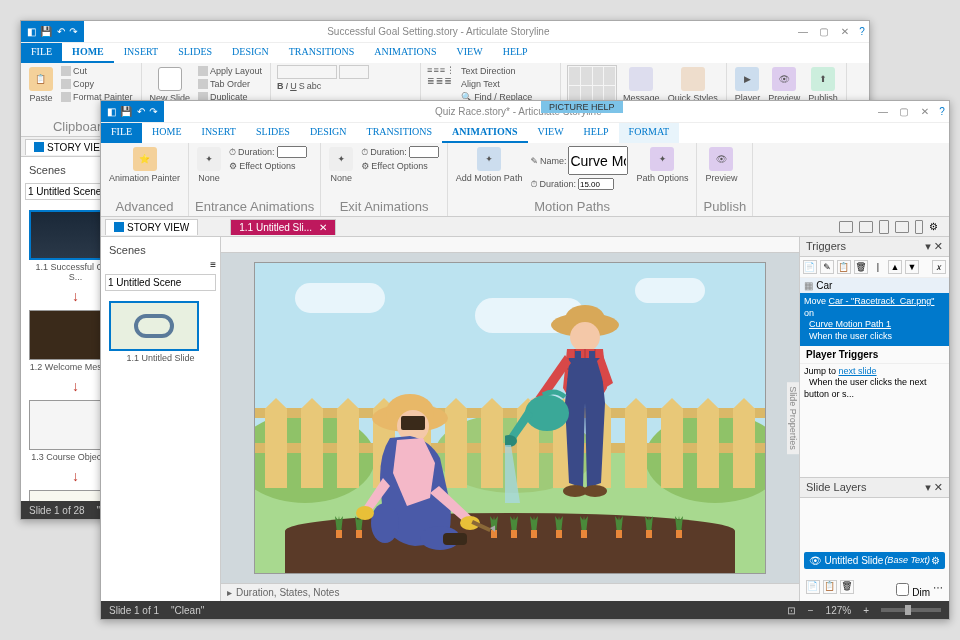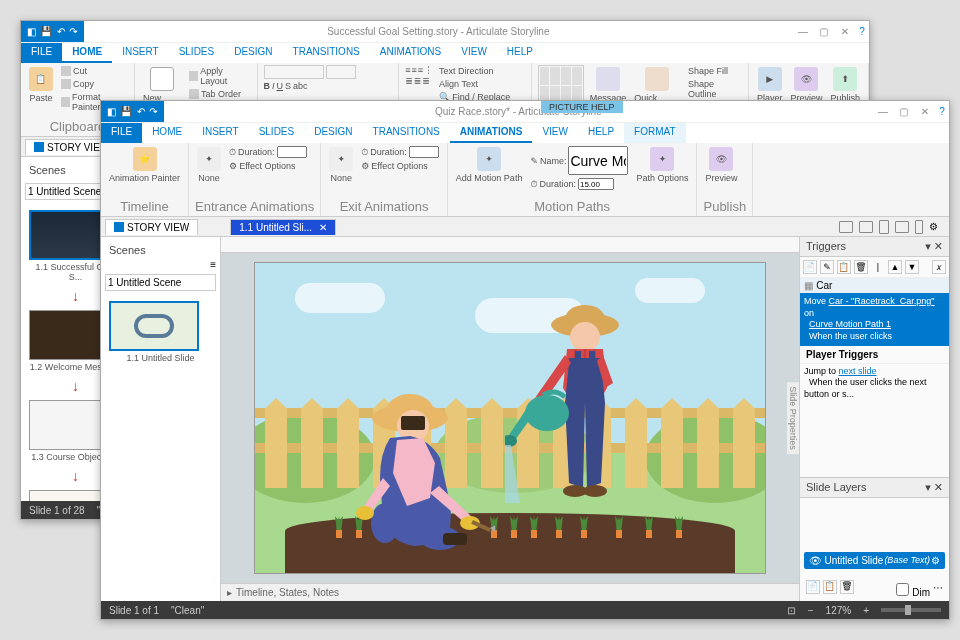--- a/index.html
+++ b/index.html
@@ -7,38 +7,38 @@
 .window { position: absolute; background: #fff; border: 1px solid #aaa; box-shadow: 0 2px 8px rgba(0,0,0,0.3); display: flex; flex-direction: column; }
 .win-back { left: 20px; top: 20px; width: 850px; height: 500px; }
 .win-front { left: 100px; top: 100px; width: 850px; height: 520px; }
 .titlebar { height: 22px; background: #fff; display: flex; align-items: center; font-size: 10px; color: #888; border-bottom: 1px solid #eee; }
 .titlebar .qat { background: #0079cc; display: flex; gap: 4px; padding: 3px 6px; align-items: center; height: 100%; }
 .qat span { color: #fff; font-size: 10px; }
 .titlebar .title-text { flex: 1; text-align: center; }
 .win-controls { display: flex; gap: 1px; }
 .win-controls div { width: 20px; height: 18px; display: flex; align-items: center; justify-content: center; font-size: 10px; color: #888; }
 .tabstrip { height: 20px; background: #fff; display: flex; font-size: 10px; align-items: stretch; }
-.tab { padding: 3px 10px; color: #0079cc; cursor: pointer; }
+.tab { padding: 3px 10px; color: #0079cc; cursor: pointer; font-family: Liberation Serif, serif; }
 .tab.file { background: #0079cc; color: #fff; }
 .tab.active { border-bottom: 2px solid #0079cc; color: #0079cc; font-weight: bold; }
 .ctx-tabs { display: flex; margin-left: 20px; }
 .ctx-header { background: #7cc3e8; color: #333; font-size: 9px; padding: 1px 8px; text-align: center; }
 .ribbon { background: #f5f5f5; border-bottom: 1px solid #ccc; height: 74px; display: flex; font-size: 9px; color: #555; }
 .ribbon-group { border-right: 1px solid #ddd; padding: 2px 6px; display: flex; flex-direction: column; justify-content: space-between; }
 .ribbon-group-label { text-align: center; font-size: 13px; color: #888; }
 .ribbon-controls { display: flex; gap: 4px; align-items: flex-start; flex: 1; }
 .big-btn { display: flex; flex-direction: column; align-items: center; gap: 2px; padding: 2px; font-size: 9px; }
 .big-btn .icn { width: 24px; height: 24px; background: #e8b85a; border-radius: 3px; display: flex; align-items: center; justify-content: center; }
 .small-btns { display: flex; flex-direction: column; gap: 1px; }
 .small-btn { font-size: 9px; padding: 1px 2px; display: flex; align-items: center; gap: 2px; }
 .small-btn .mi { width: 10px; height: 10px; background: #ccc; }
 .storyview-bar { height: 20px; background: #f0f0f0; border-bottom: 1px solid #ccc; display: flex; align-items: center; font-size: 10px; }
 .storyview-tab { background: #fff; border: 1px solid #ccc; border-bottom: none; padding: 2px 8px; margin-left: 4px; display: flex; align-items: center; gap: 3px; }
 .storyview-tab .sq { width: 10px; height: 10px; background: #0079cc; }
-.storyview-tab.active { background: #1d4ed8; color: #fff; margin-left: 32px; }
+.storyview-tab.active { background: #be185d; color: #fff; margin-left: 32px; }
 .workarea-back { flex: 1; display: flex; background: #fff; overflow: hidden; }
 .scenes-panel { width: 110px; background: #fff; border-right: 1px solid #ccc; padding: 4px; overflow: hidden; }
 .scenes-header { font-size: 11px; padding: 3px 4px; color: #444; font-weight: 500; }
 .scene-select { width: 100%; font-size: 10px; padding: 2px; border: 1px solid #ccc; margin: 4px 0; }
 .thumb { margin: 6px 4px; }
 .thumb-img { width: 90px; height: 50px; background: #2a2a3a; border: 1px solid #999; }
 .thumb-img.sel { border: 2px solid #0079cc; }
 .thumb-label { font-size: 9px; text-align: center; margin-top: 2px; color: #555; }
 .arrow-down { text-align: center; color: #c0392b; font-size: 14px; margin: 2px 0; }
 .statusbar { height: 18px; background: #3a3a3a; color: #ccc; font-size: 10px; display: flex; align-items: center; padding: 0 8px; gap: 12px; }
@@ -219,31 +219,20 @@
             <div style="background:#ddd"></div>
         </div>
         <div class="big-btn">
             <div class="icn" style="background:#dde"></div>
             <span>Message</span>
           </div>
         <div class="big-btn">
             <div class="icn" style="background:#edc"></div>
             <span>Quick Styles</span>
           </div>
-        <div class="small-btns">
-          <div class="small-btn">
-              <span>Shape Fill</span>
-            </div>
-          <div class="small-btn">
-              <span>Shape Outline</span>
-            </div>
-          <div class="small-btn">
-              <span>Shape Effect</span>
-            </div>
-        </div>
       </div>
       <div class="ribbon-group-label">Drawing</div>
     </div>
     <div class="ribbon-group">
       <div class="ribbon-controls">
         <div class="big-btn">
             <div class="icn" style="background:#cde">▶</div>
             <span>Player</span>
           </div>
         <div class="big-btn">
@@ -326,21 +315,21 @@
     <div class="tab" style="background:#e8f4fb">FORMAT</div>
   </div>
   <div class="ribbon">
     <div class="ribbon-group">
       <div class="ribbon-controls">
         <div class="big-btn">
             <div class="icn" style="background:#f4d19a">⭐</div>
             <span>Animation Painter</span>
           </div>
       </div>
-      <div class="ribbon-group-label">Timeline</div>
+      <div class="ribbon-group-label">Advanced</div>
     </div>
     <div class="ribbon-group">
       <div class="ribbon-controls">
         <div class="big-btn">
             <div class="icn" style="background:#eee">✦</div>
             <span>None</span>
           </div>
         <div class="small-btns">
           <div class="small-btn">
               <span>⏱</span>
@@ -559,21 +548,21 @@
             <ellipse cx="4" cy="138" rx="8" ry="6" fill="#2a8878"></ellipse>
             <path d="M 38 92 Q 50 85 60 94" stroke="#3aa898" stroke-width="5" fill="none"></path>
 
             <path d="M -2 142 L -25 200 L 15 200 L 6 142 Z" fill="#a8d8e8" opacity="0.7"></path>
           </svg>
         </div>
         <div class="side-label">Slide Properties</div>
       </div>
       <div class="timeline-bar">
         <span>▸</span>
-        <span>Timeline, States, Notes</span>
+        <span>Duration, States, Notes</span>
       </div>
     </div>
     <div class="right-panel">
       <div class="panel-header">
         <span>Triggers</span>
           <span>▾ ✕</span>
       </div>
       <div class="panel-tools">
         <div>📄</div>
         <div>✎</div>

